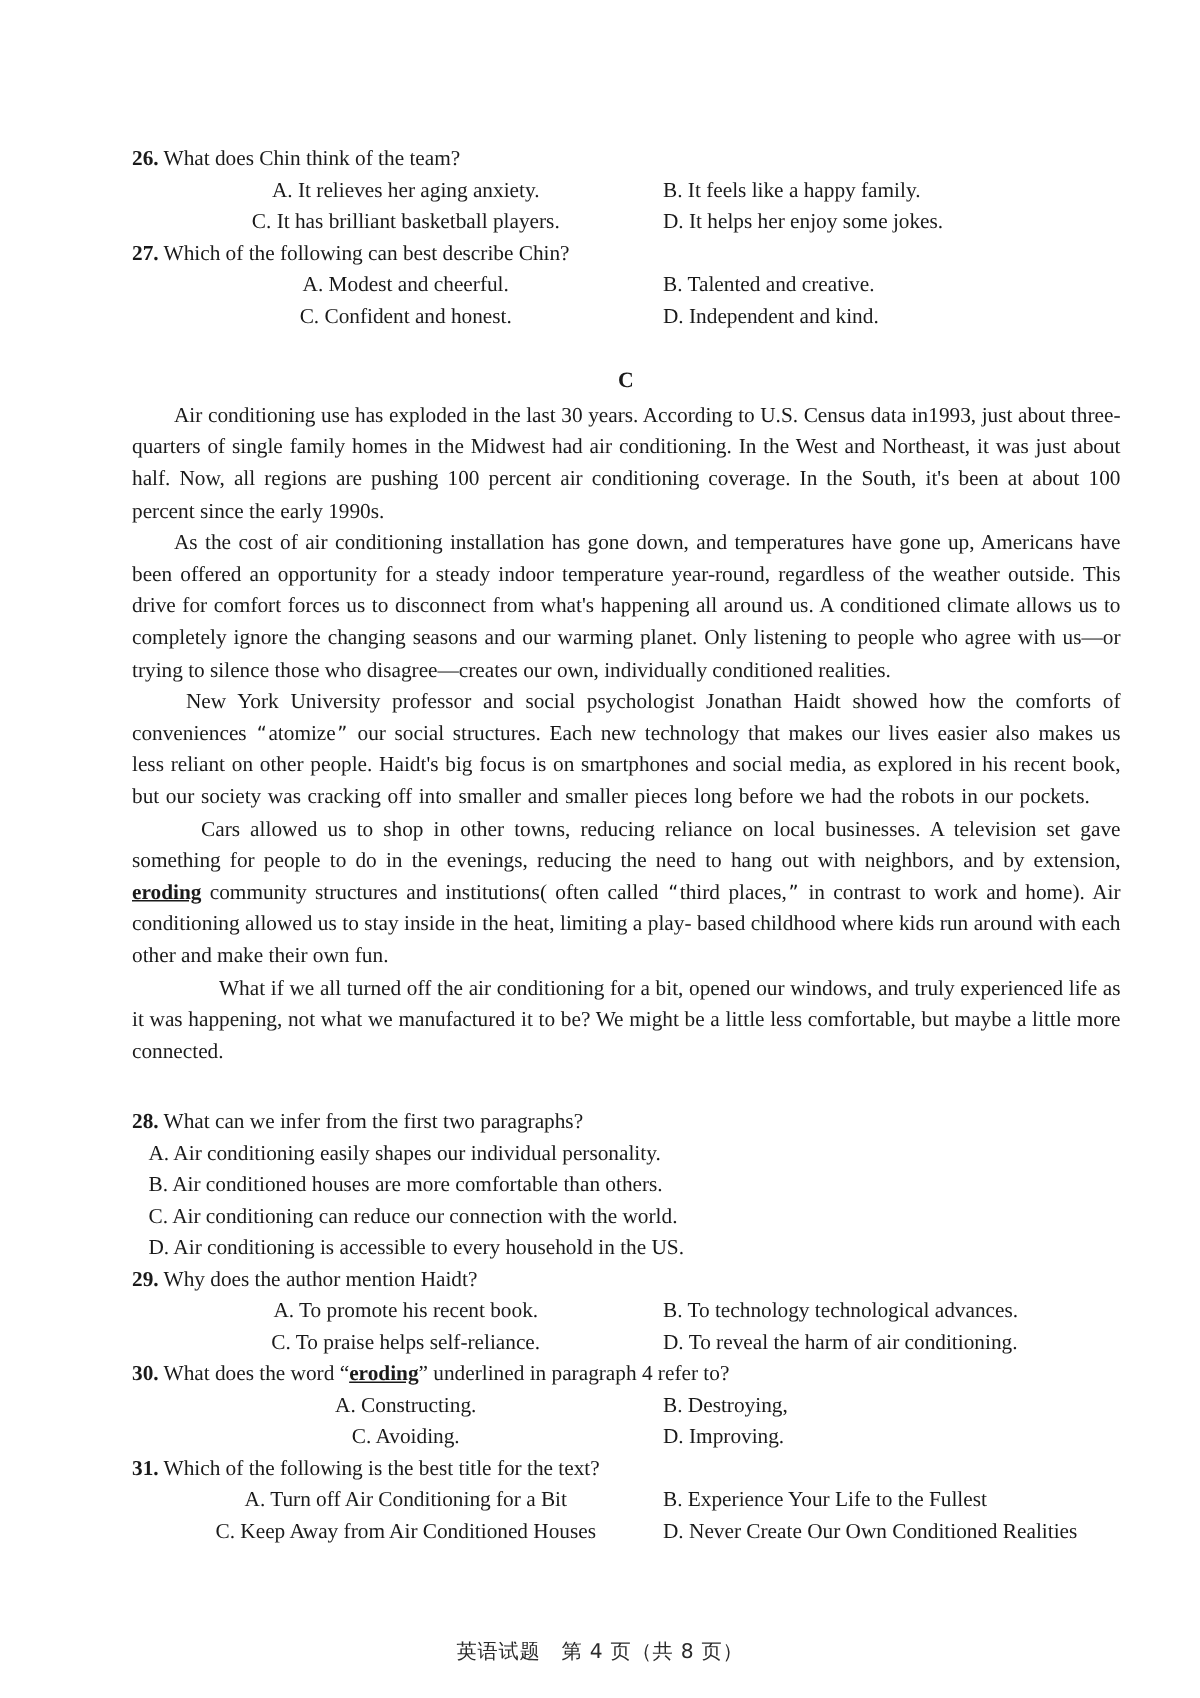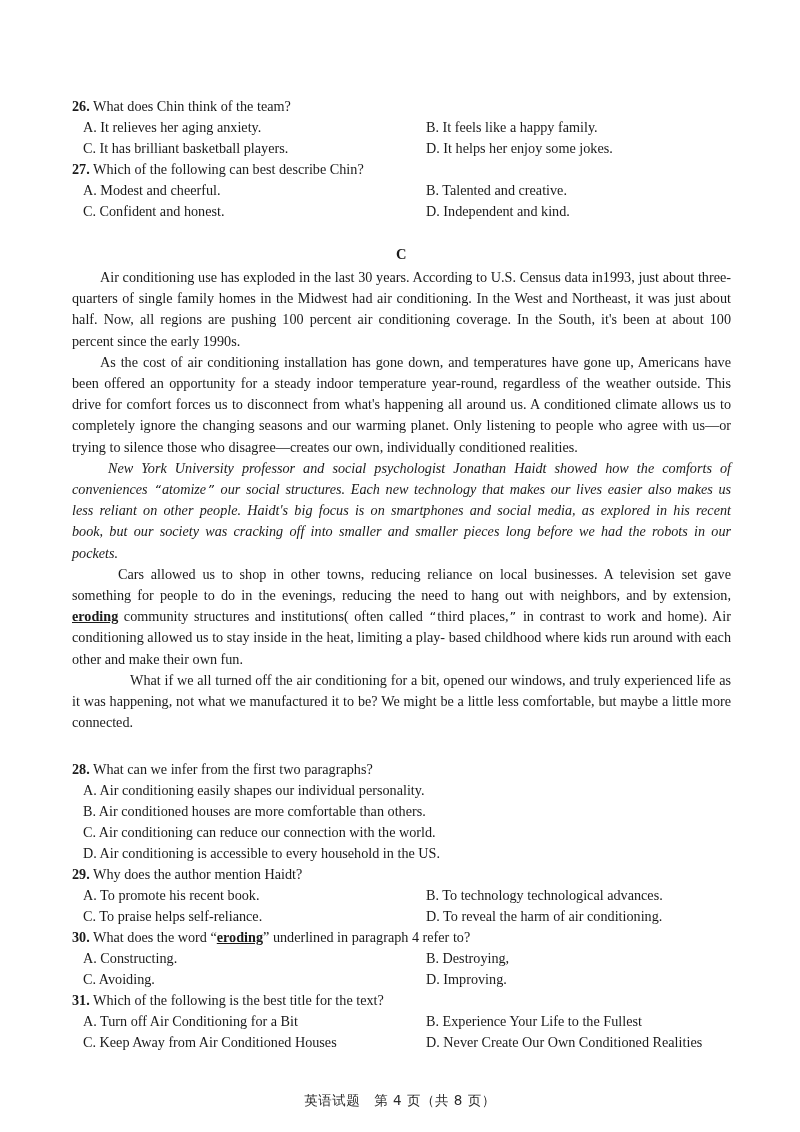--- a/index.html
+++ b/index.html
@@ -21,21 +21,21 @@
     position: absolute;
     left: 0; top: 0;
     width: 800px;
     height: 1132px;
     background: #ffffff;
   }
 
   
   .content {
     position: absolute;
-    left: 72px;
+    left: 88px;
     top: 96px;
     width: 659px;
   }
 
   
   .q-block {
     margin: 0;
   }
   .q-stem {
     font-size: 14.2px;
@@ -45,20 +45,21 @@
   .q-num {
     font-weight: bold;
   }
   .opt-row {
     display: flex;
     font-size: 14.2px;
     line-height: 21px;
   }
   .opt-row.indent {
     padding-left: 11px;
+    text-align: center;
   }
   .opt-a, .opt-c {
     width: 343px;
     flex: 0 0 343px;
     white-space: pre;
   }
   .opt-b, .opt-d {
     white-space: pre;
   }
   .opt-single {
@@ -80,21 +81,21 @@
   }
   .para {
     font-size: 14.2px;
     line-height: 21.2px;
     text-align: justify;
     text-justify: inter-word;
     margin: 0;
     hyphens: none;
   }
   .para.i1 { text-indent: 28px; }
-  .para.i2 { text-indent: 36px; font-style: italic; }
+  .para.i2 { text-indent: 36px; }
   .para.i3 { text-indent: 46px; }
   .para.i4 { text-indent: 58px; }
 
   .para.spread {
     
     word-spacing: 0.9px;
   }
 
   .eroding {
     font-weight: bold;

